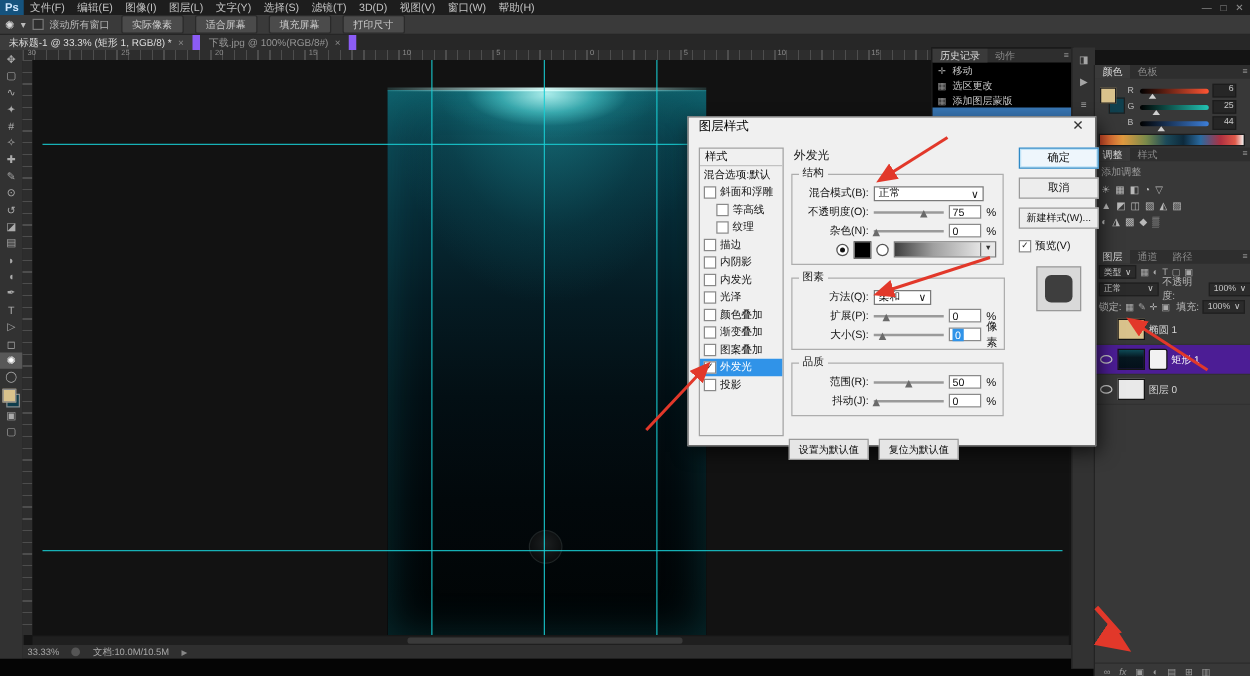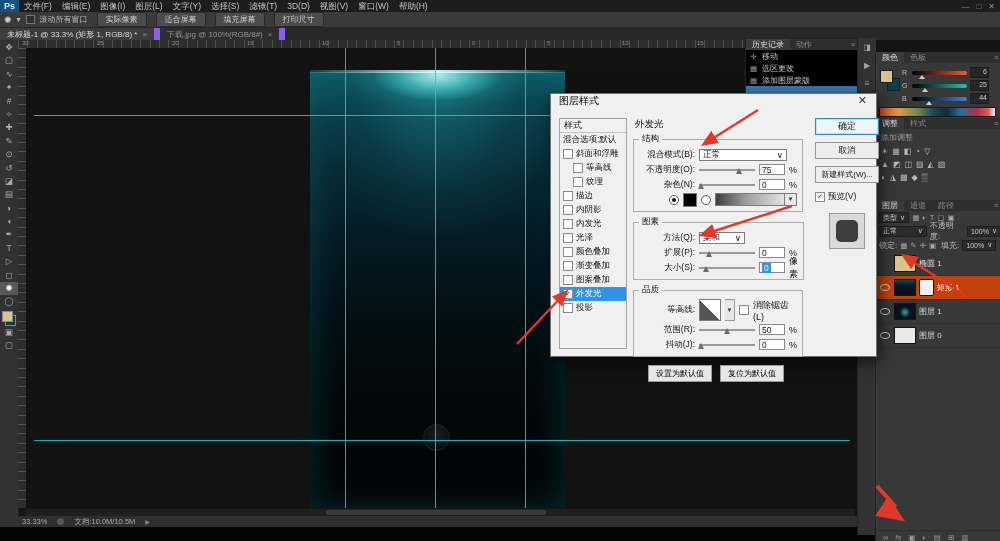--- a/index.html
+++ b/index.html
@@ -84,21 +84,21 @@
   .spectrum{position:absolute;left:3px;top:44px;width:115px;height:8px;border:1px solid #1c1c1c;
     background:linear-gradient(90deg,#d84b2a,#e09a40 16%,#7a8a4a 32%,#1c4a5a 46%,#0d2a3c 58%,#2a6aa0 70%,#b03040 84%,#e05a4a 94%,#f2f2f2 100%);}
   .adj-label{padding:3px 0 2px 5px;color:#9a9a9a;}
   .adj-row{display:flex;gap:4px;padding-left:5px;height:13px;align-items:center;color:#b9b9b9;font-size:8px;}
   .lfilter{display:flex;align-items:center;gap:3px;height:13px;padding-left:3px;}
   .mini-dd{display:flex;align-items:center;gap:3px;background:#2b2b2b;border:1px solid #1f1f1f;height:9px;
            padding:0 3px;color:#c9c9c9;font-size:7px;}
   .lrow2{display:flex;align-items:center;gap:3px;height:14px;padding-left:3px;color:#b9b9b9;}
   .licon{color:#a8a8a8;font-size:7.5px;}
   .layer{display:flex;align-items:center;gap:3px;height:23px;padding-left:2px;border-bottom:1px solid #313131;color:#d6d6d6;}
-  .layer.sel{background:#c2410c;color:#fff;}
+  .layer.sel{background:#4c1d95;color:#fff;}
   .eyebox{width:13px;display:flex;justify-content:center;}
   .eye{width:8px;height:5px;border:1px solid #c9c9c9;border-radius:50%;}
   .lthumb{width:20px;height:15px;border:1px solid #141414;flex:none;}
   .lmask{width:13px;height:15px;background:#f2f2f2;border:1px solid #141414;border-radius:2px;flex:none;}
   .lname{font-size:8px;}
   .dockbottom{position:absolute;left:0;bottom:0;width:125px;height:13px;border-top:1px solid #2b2b2b;
               display:flex;align-items:center;gap:7px;padding-left:7px;color:#9a9a9a;font-size:7.5px;}
   
   .dialog{left:550px;top:93px;width:325px;height:262px;background:#f0f0f0;border:1px solid #6f6f6f;
           box-shadow:3px 5px 14px rgba(0,0,0,.65);z-index:20;color:#111;font-size:9px;}
@@ -398,27 +398,20 @@
           <span class="eye"></span>
         </span>
       <span class="lthumb" style="background:linear-gradient(180deg,#0e4a56,#061720 40%,#04101a)"></span>
       <span class="lmask"></span>
       <span class="lname">矩形 1</span>
     </div>
     <div class="layer">
       <span class="eyebox">
           <span class="eye"></span>
         </span>
-      <span class="lthumb" style="background:radial-gradient(7px 7px at 50% 55%,#2fa8c0,#0a1118 75%)"></span>
-      <span class="lname">图层 1</span>
-    </div>
-    <div class="layer">
-      <span class="eyebox">
-          <span class="eye"></span>
-        </span>
       <span class="lthumb" style="background:#e9e9e9"></span>
       <span class="lname">图层 0</span>
     </div>
 
     <div class="dockbottom">
       <span>∞</span>
       <span style="font-style:italic">fx</span>
       <span>▣</span>
       <span>◐</span>
       <span>▤</span>
@@ -551,46 +544,39 @@
             </span>
           <span class="vb">
               <span class="selblue">0</span>
             </span>
           <span>像素</span>
         </div>
       </fieldset>
 
       <fieldset>
         <legend>品质</legend>
-        <div class="frow" style="height:24px">
-          <span class="flab">等高线:</span>
-          <span class="cthumb"></span>
-          <span class="cthumb-dd">▼</span>
-          <span class="cb"></span>
-          <span>消除锯齿(L)</span>
-        </div>
         <div class="frow">
           <span class="flab">范围(R):</span>
           <span class="trk">
               <span class="th" style="left:50%"></span>
             </span>
           <span class="vb">50</span>
           <span>%</span>
         </div>
         <div class="frow">
           <span class="flab">抖动(J):</span>
           <span class="trk">
               <span class="th" style="left:4%"></span>
             </span>
           <span class="vb">0</span>
           <span>%</span>
         </div>
       </fieldset>
 
-      <div style="display:flex;gap:8px;justify-content:center;margin-top:8px">
+      <div style="display:flex;gap:8px;margin-top:18px">
         <button class="pbtn">设置为默认值</button>
         <button class="pbtn">复位为默认值</button>
       </div>
     </div>
 
     <div class="rightcol">
       <div class="okbtn">确定</div>
       <div class="rbtn">取消</div>
       <div class="rbtn" style="font-size:8px">新建样式(W)...</div>
       <div class="prevrow">

